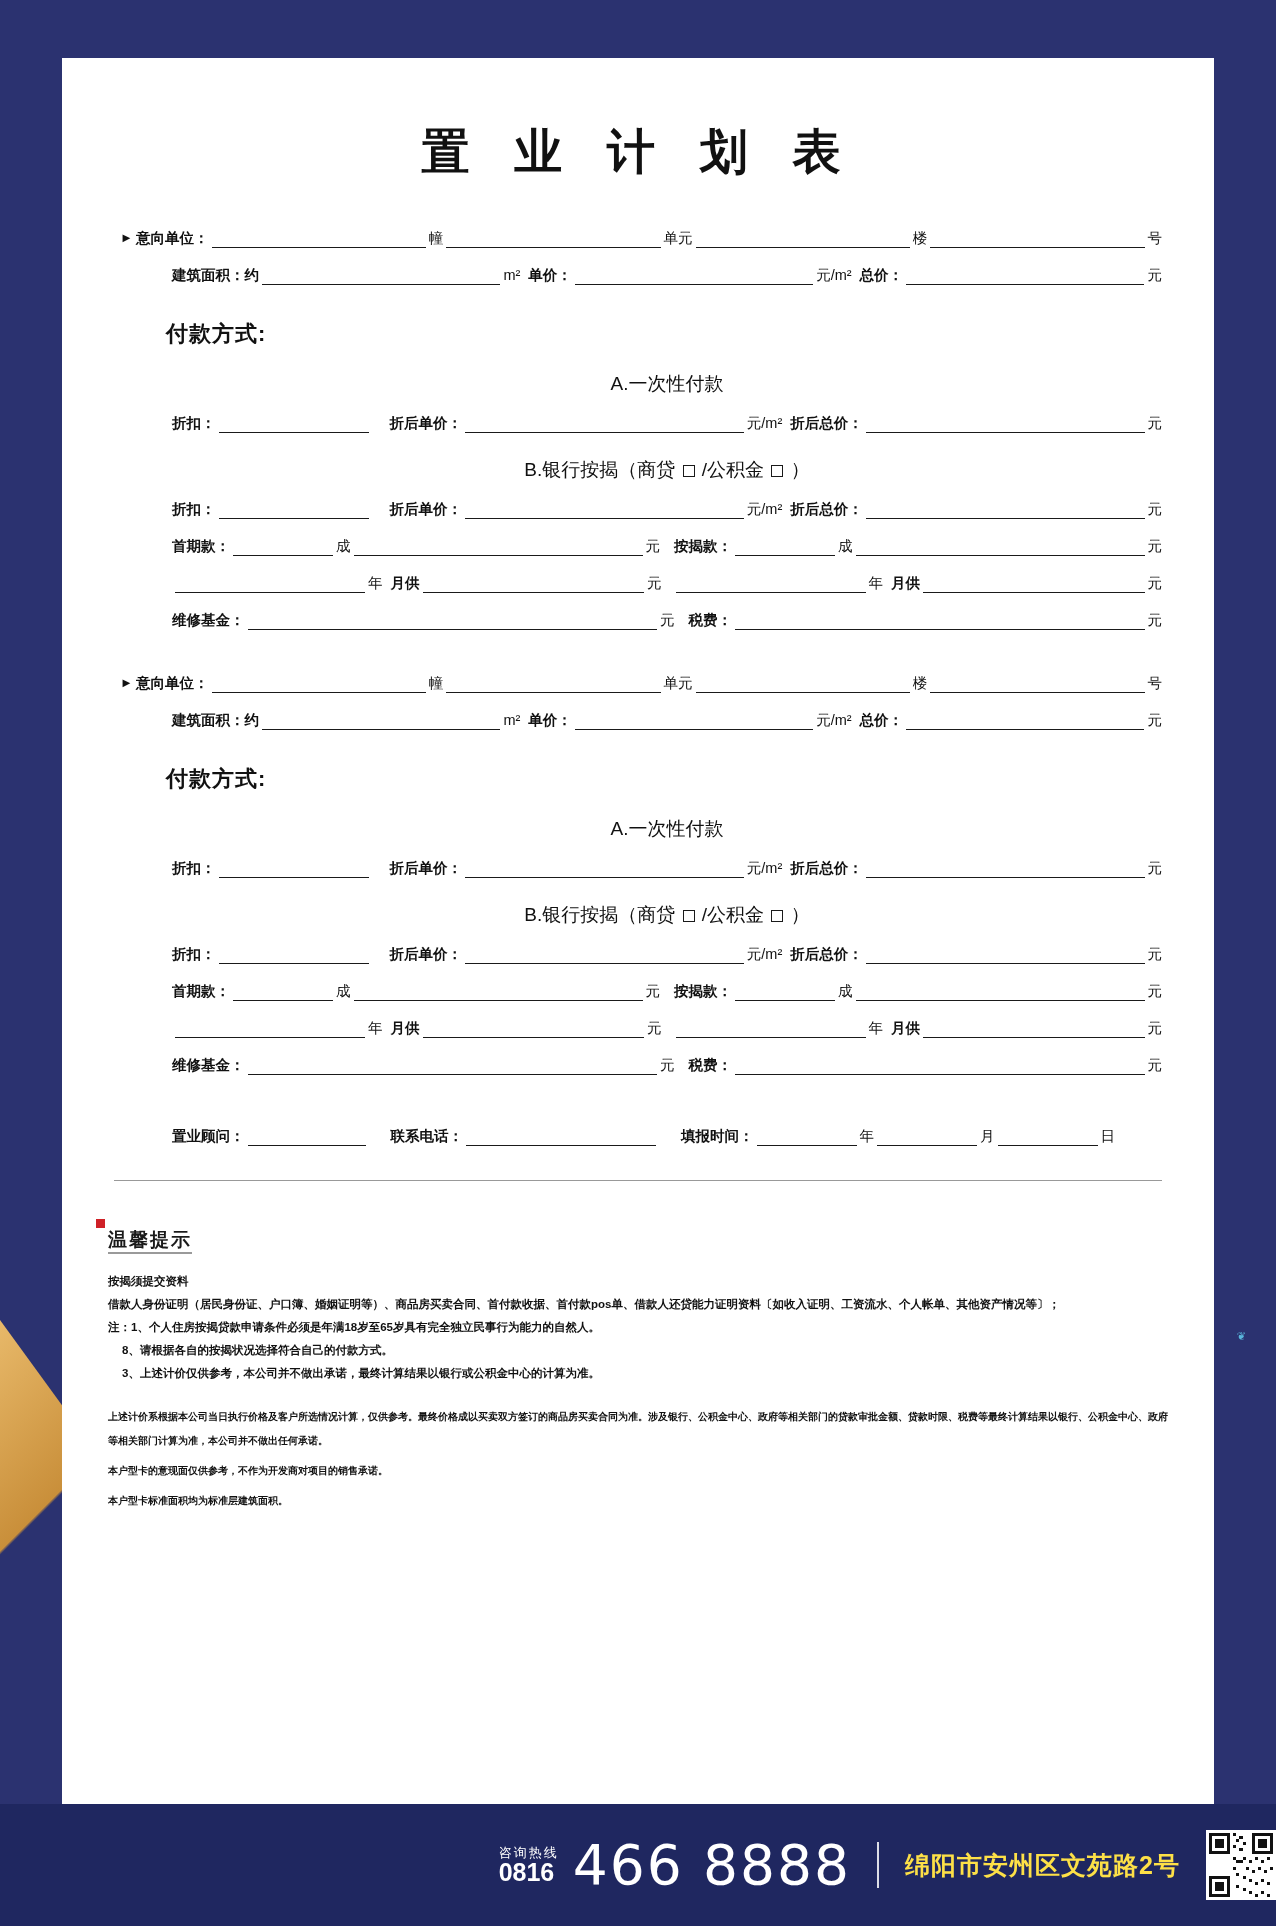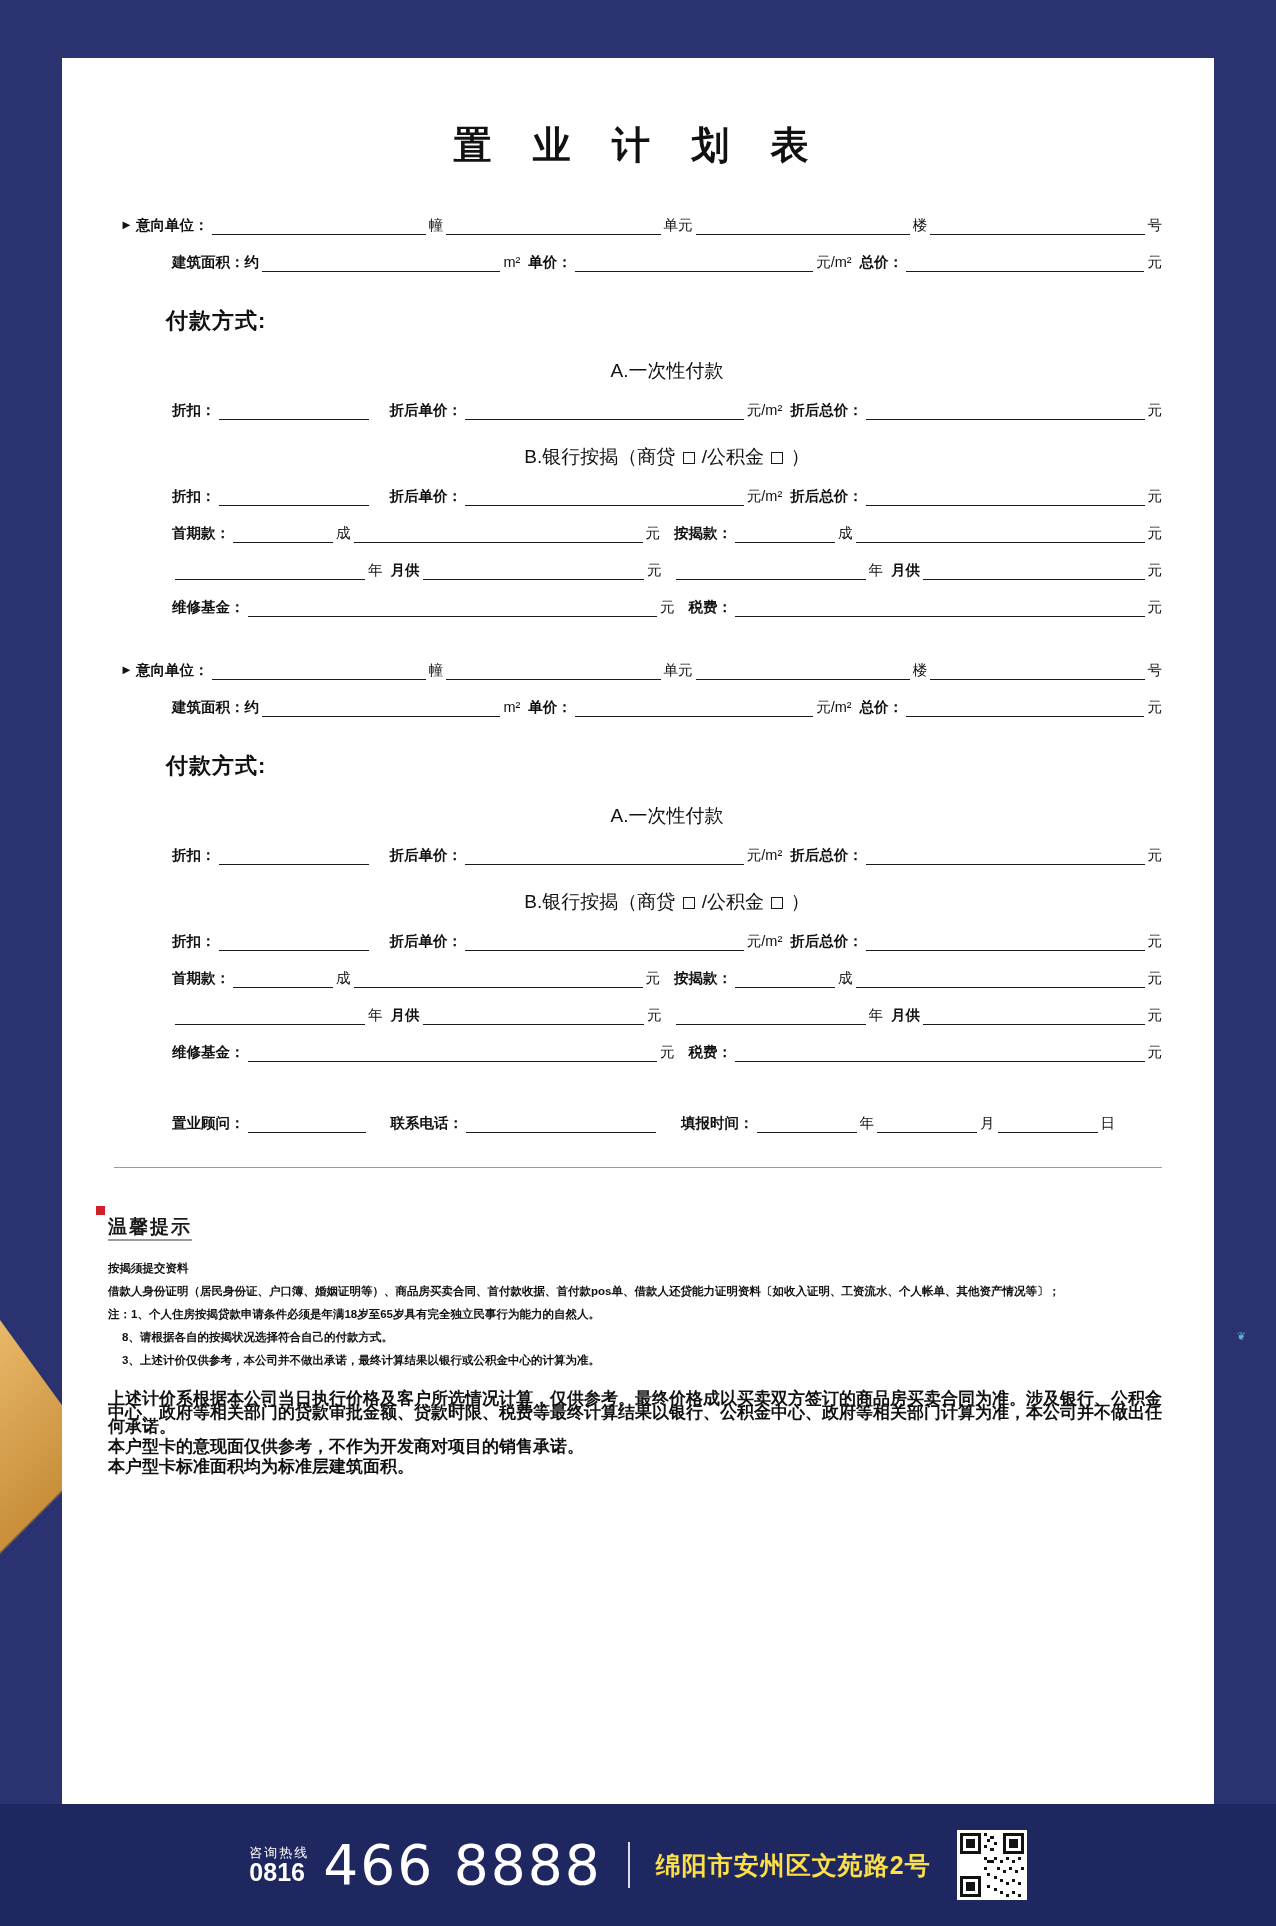--- a/index.html
+++ b/index.html
@@ -29,21 +29,21 @@
   
   .paper {
     position: absolute;
     left: 62px; top: 58px;
     width: 1152px; height: 1746px;
     background: #ffffff;
   }
   .doc-title {
     text-align: center;
     font-weight: bold;
-    font-size: 38px;
+    font-size: 48px;
     letter-spacing: 14px;
     color: #111;
     margin: 62px 0 0 0;
     font-family: "DejaVu Sans", "Liberation Sans", sans-serif;
   }
   .content {
     padding: 0 52px;
     margin-top: 44px;
     color: #111;
     font-size: 14.5px;
@@ -120,31 +120,31 @@
     font-size: 19px;
     letter-spacing: 2px;
     color: #1a1a1a;
     border-bottom: 2px solid #9a9a9a;
     padding-bottom: 2px;
   }
   .notice-body { margin-top: 18px; font-size: 11.5px; line-height: 20px; }
   .notice-body .b { font-weight: bold; }
   .notice-body p { margin: 0 0 3px 0; }
   .notice-body .ind1 { padding-left: 14px; }
-  .notice-para { margin-top: 22px; font-weight: bold; font-size: 17px; line-height: 14px; }
+  .notice-para { margin-top: 22px; font-weight: bold; font-size: 10px; line-height: 24px; }
   .notice-para p { margin: 0 0 6px 0; }
   
   .footer {
     position: absolute;
     left: 0; bottom: 0;
     width: 1276px; height: 122px;
     background: #1f2760;
     display: flex;
     align-items: center;
-    justify-content: center;
+    justify-content: flex-end;
     gap: 14px;
   }
   .hot-wrap { display: flex; flex-direction: column; align-items: flex-start; color: #fff; }
   .hot-label { font-size: 13px; letter-spacing: 2px; line-height: 14px; }
   .hot-code { font-size: 25px; font-weight: bold; line-height: 24px; }
   .hot-num {
     color: #fff;
     font-size: 55px;
     font-weight: normal;
     letter-spacing: 2px;

